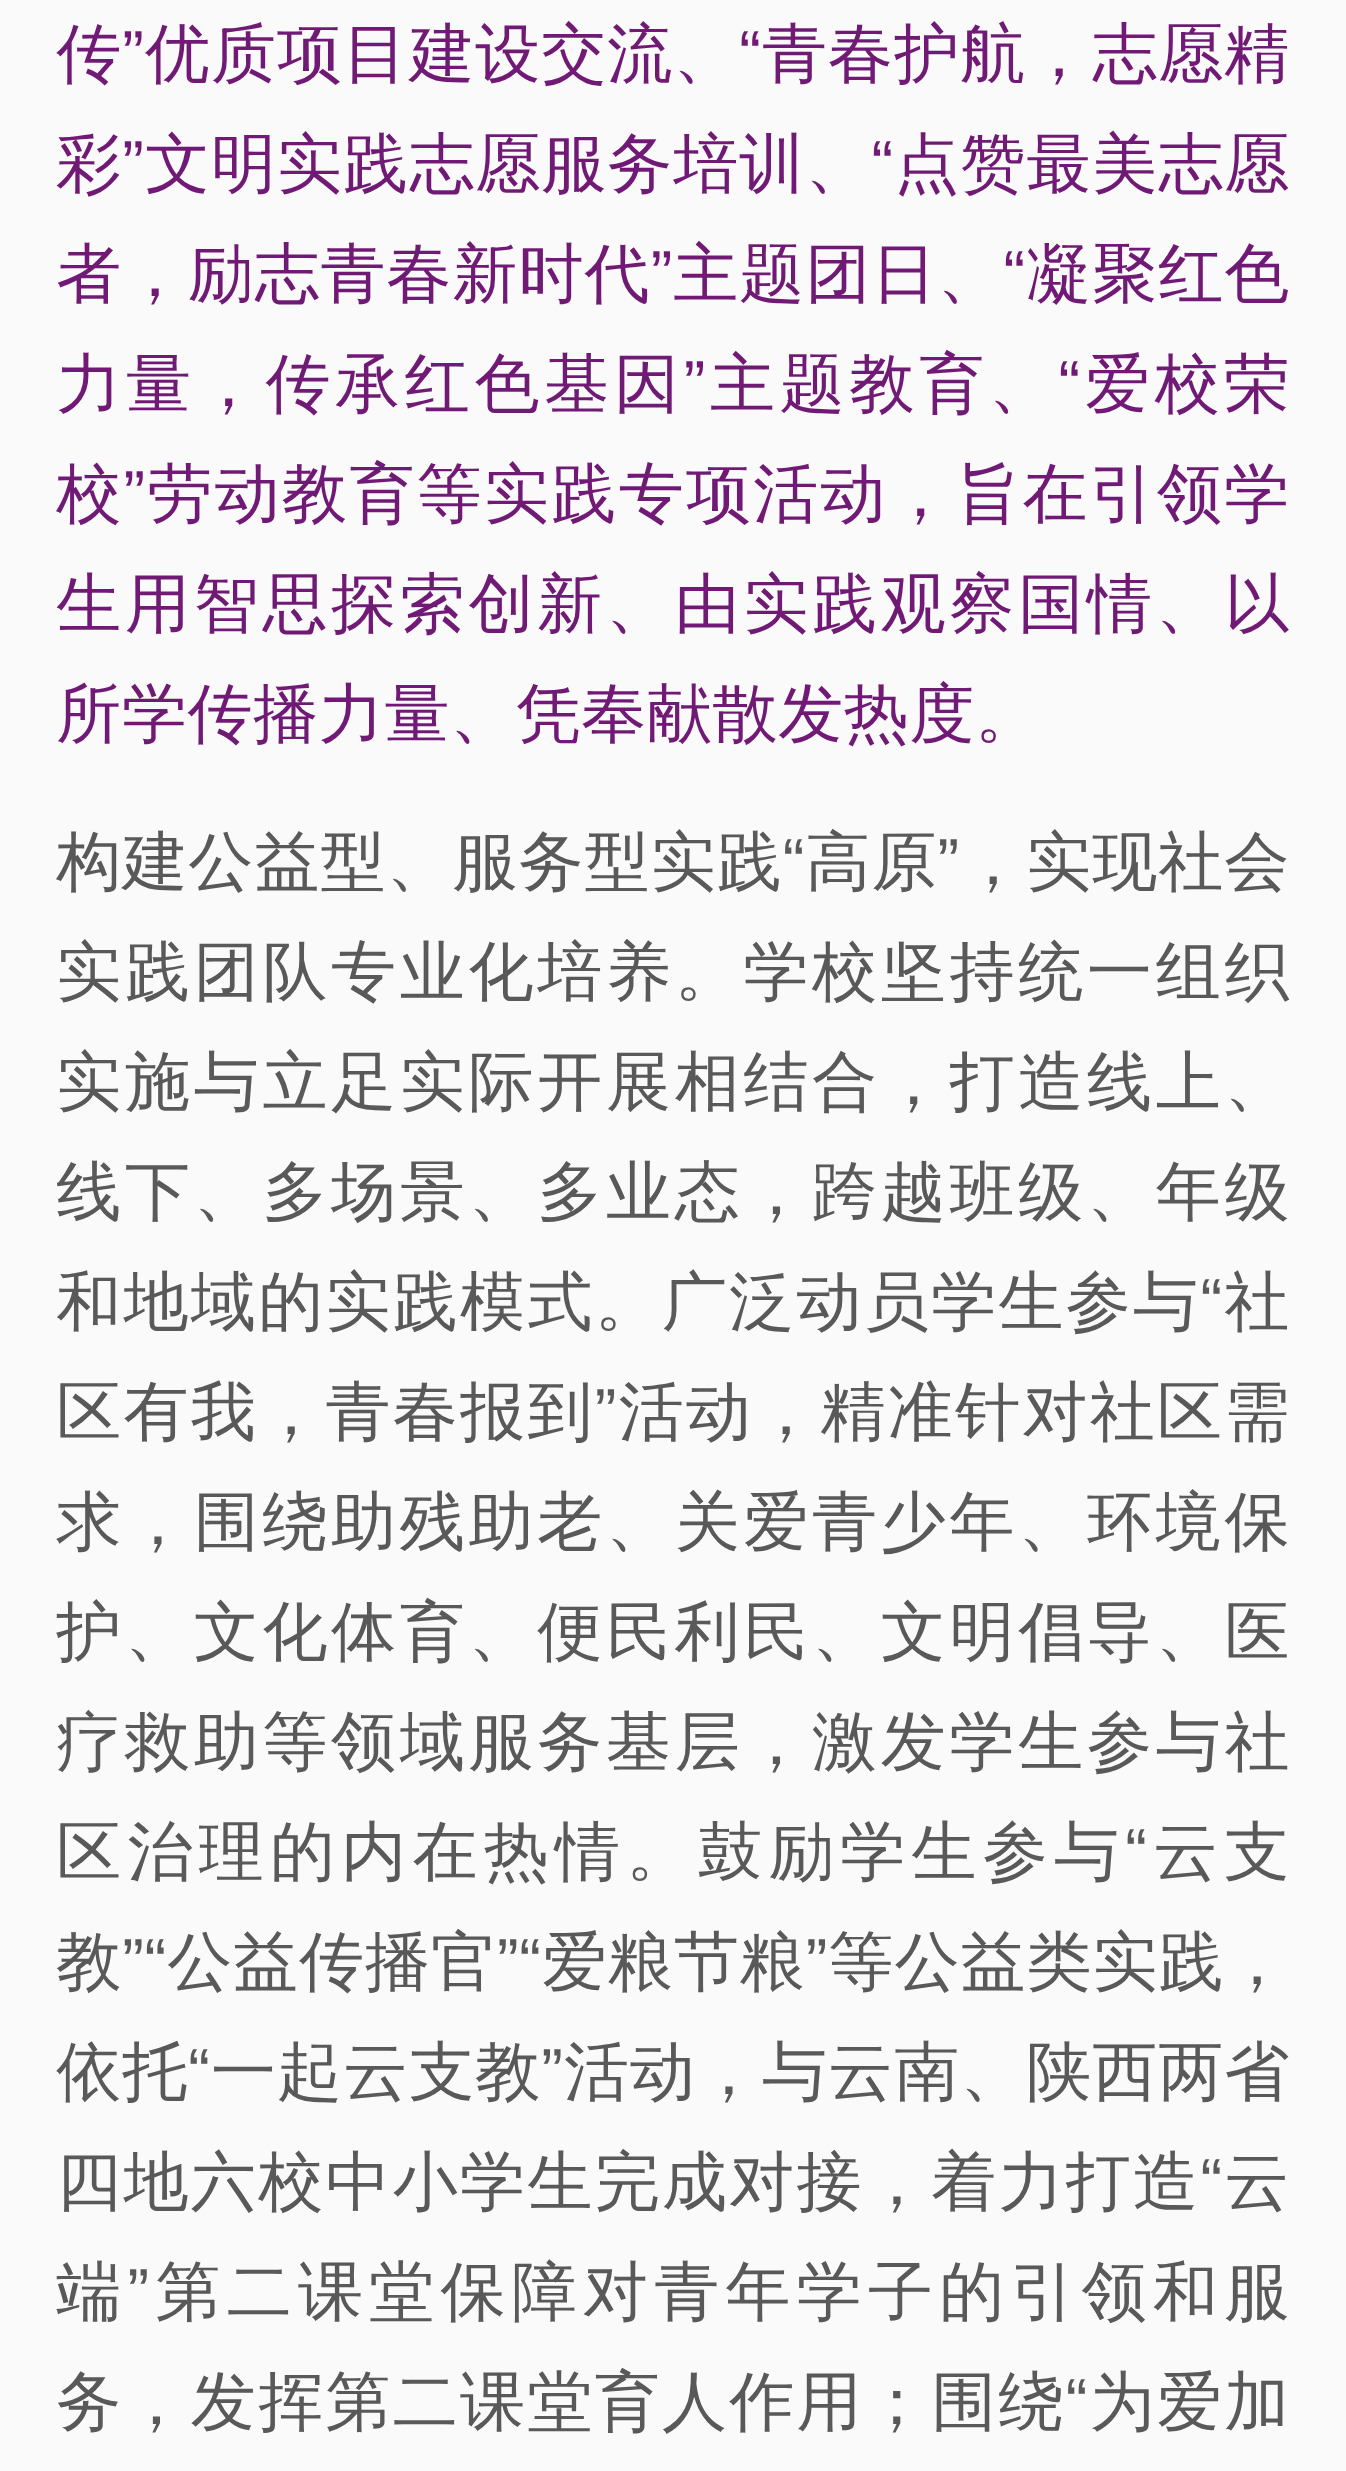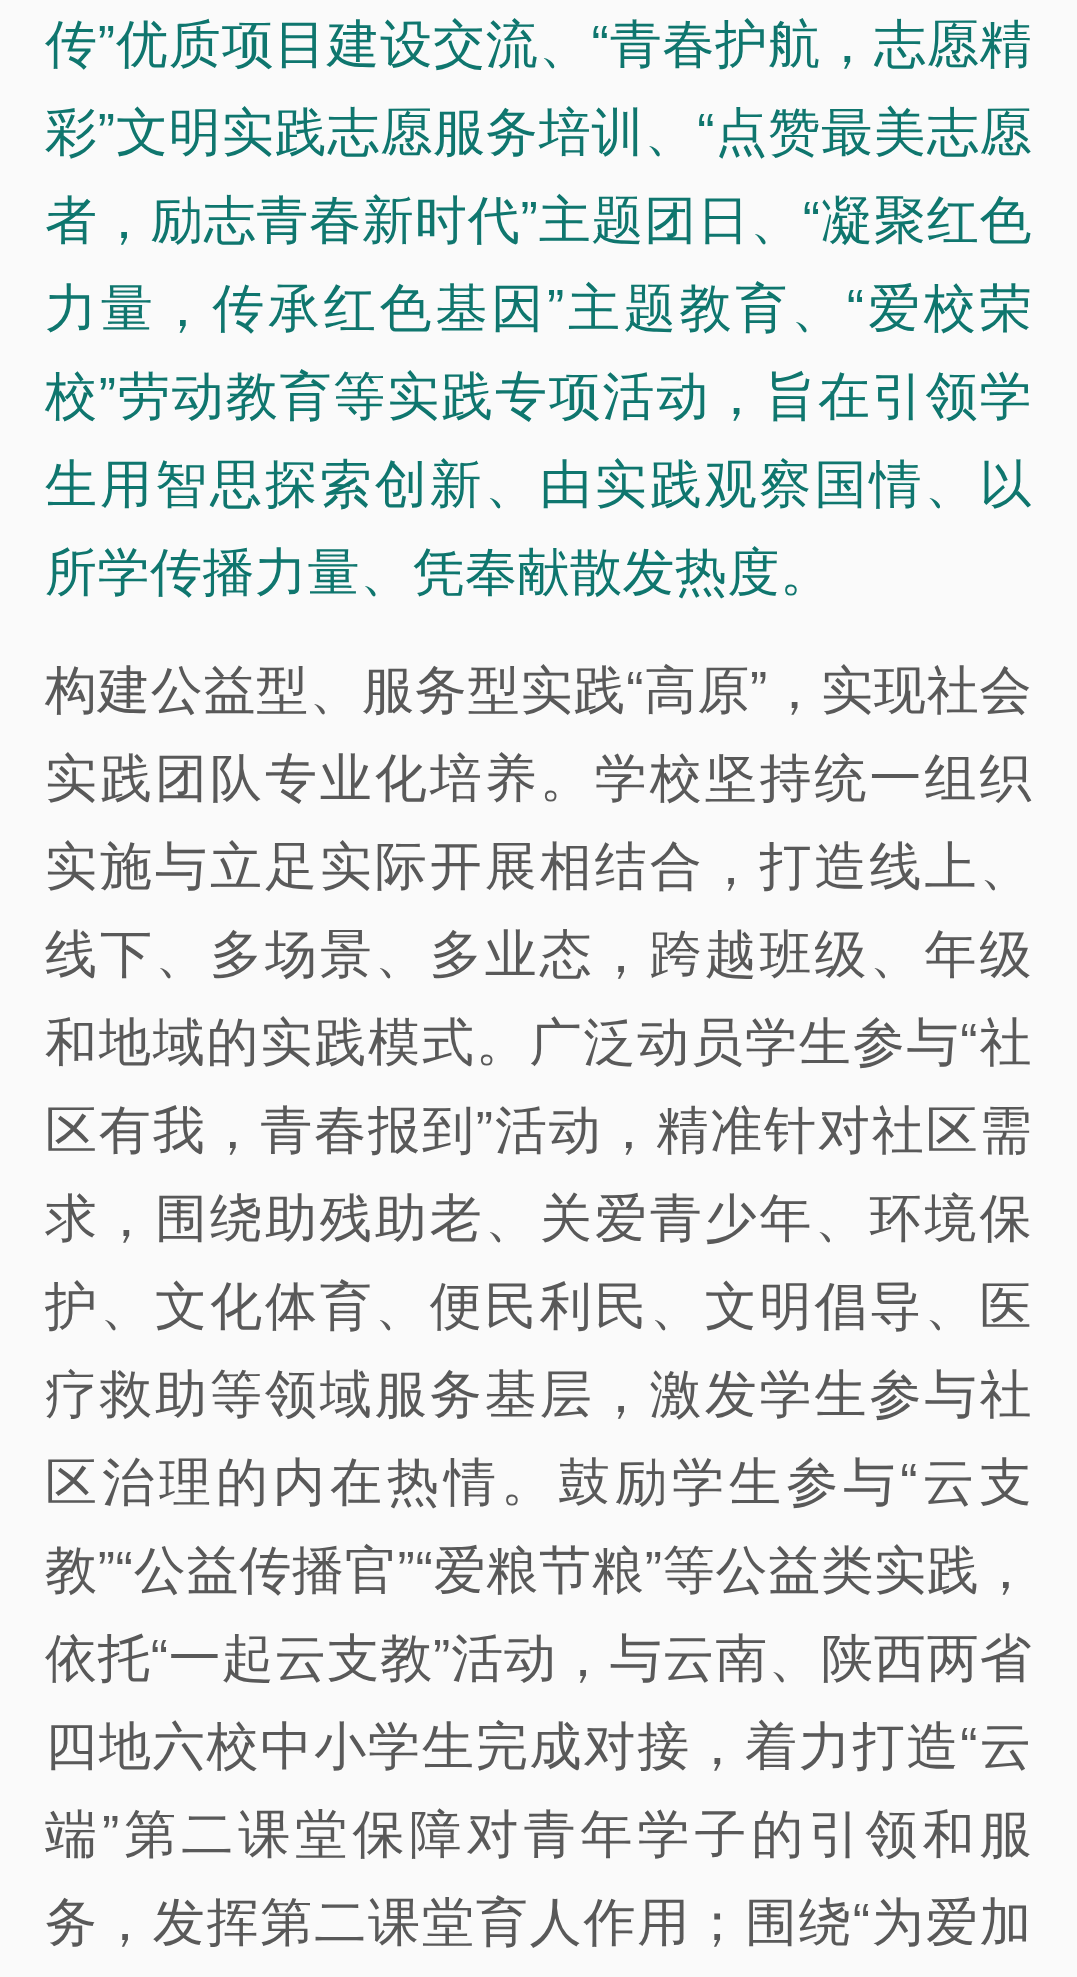--- a/index.html
+++ b/index.html
@@ -33,15 +33,15 @@
     font-weight: 400;
   }
   .article p + p {
     margin-top: 30px;
   }
 </style>
 </head>
 <body style="background: rgb(250, 250, 250);">
 
 <div class="article">
-  <p style="color: #0f766e;">传”优质项目建设交流、“青春护航，志愿精彩”文明实践志愿服务培训、“点赞最美志愿者，励志青春新时代”主题团日、“凝聚红色力量，传承红色基因”主题教育、“爱校荣校”劳动教育等实践专项活动，旨在引领学生用智思探索创新、由实践观察国情、以所学传播力量、凭奉献散发热度。</p>
+  <p style="color: #701a75;">传”优质项目建设交流、“青春护航，志愿精彩”文明实践志愿服务培训、“点赞最美志愿者，励志青春新时代”主题团日、“凝聚红色力量，传承红色基因”主题教育、“爱校荣校”劳动教育等实践专项活动，旨在引领学生用智思探索创新、由实践观察国情、以所学传播力量、凭奉献散发热度。</p>
   <p style="color: rgb(89, 89, 89);">构建公益型、服务型实践“高原”，实现社会实践团队专业化培养。学校坚持统一组织实施与立足实际开展相结合，打造线上、线下、多场景、多业态，跨越班级、年级和地域的实践模式。广泛动员学生参与“社区有我，青春报到”活动，精准针对社区需求，围绕助残助老、关爱青少年、环境保护、文化体育、便民利民、文明倡导、医疗救助等领域服务基层，激发学生参与社区治理的内在热情。鼓励学生参与“云支教”“公益传播官”“爱粮节粮”等公益类实践，依托“一起云支教”活动，与云南、陕西两省四地六校中小学生完成对接，着力打造“云端”第二课堂保障对青年学子的引领和服务，发挥第二课堂育人作用；围绕“为爱加餐”主题，近千名志愿</p>
 </div>
 
 </body></html>

